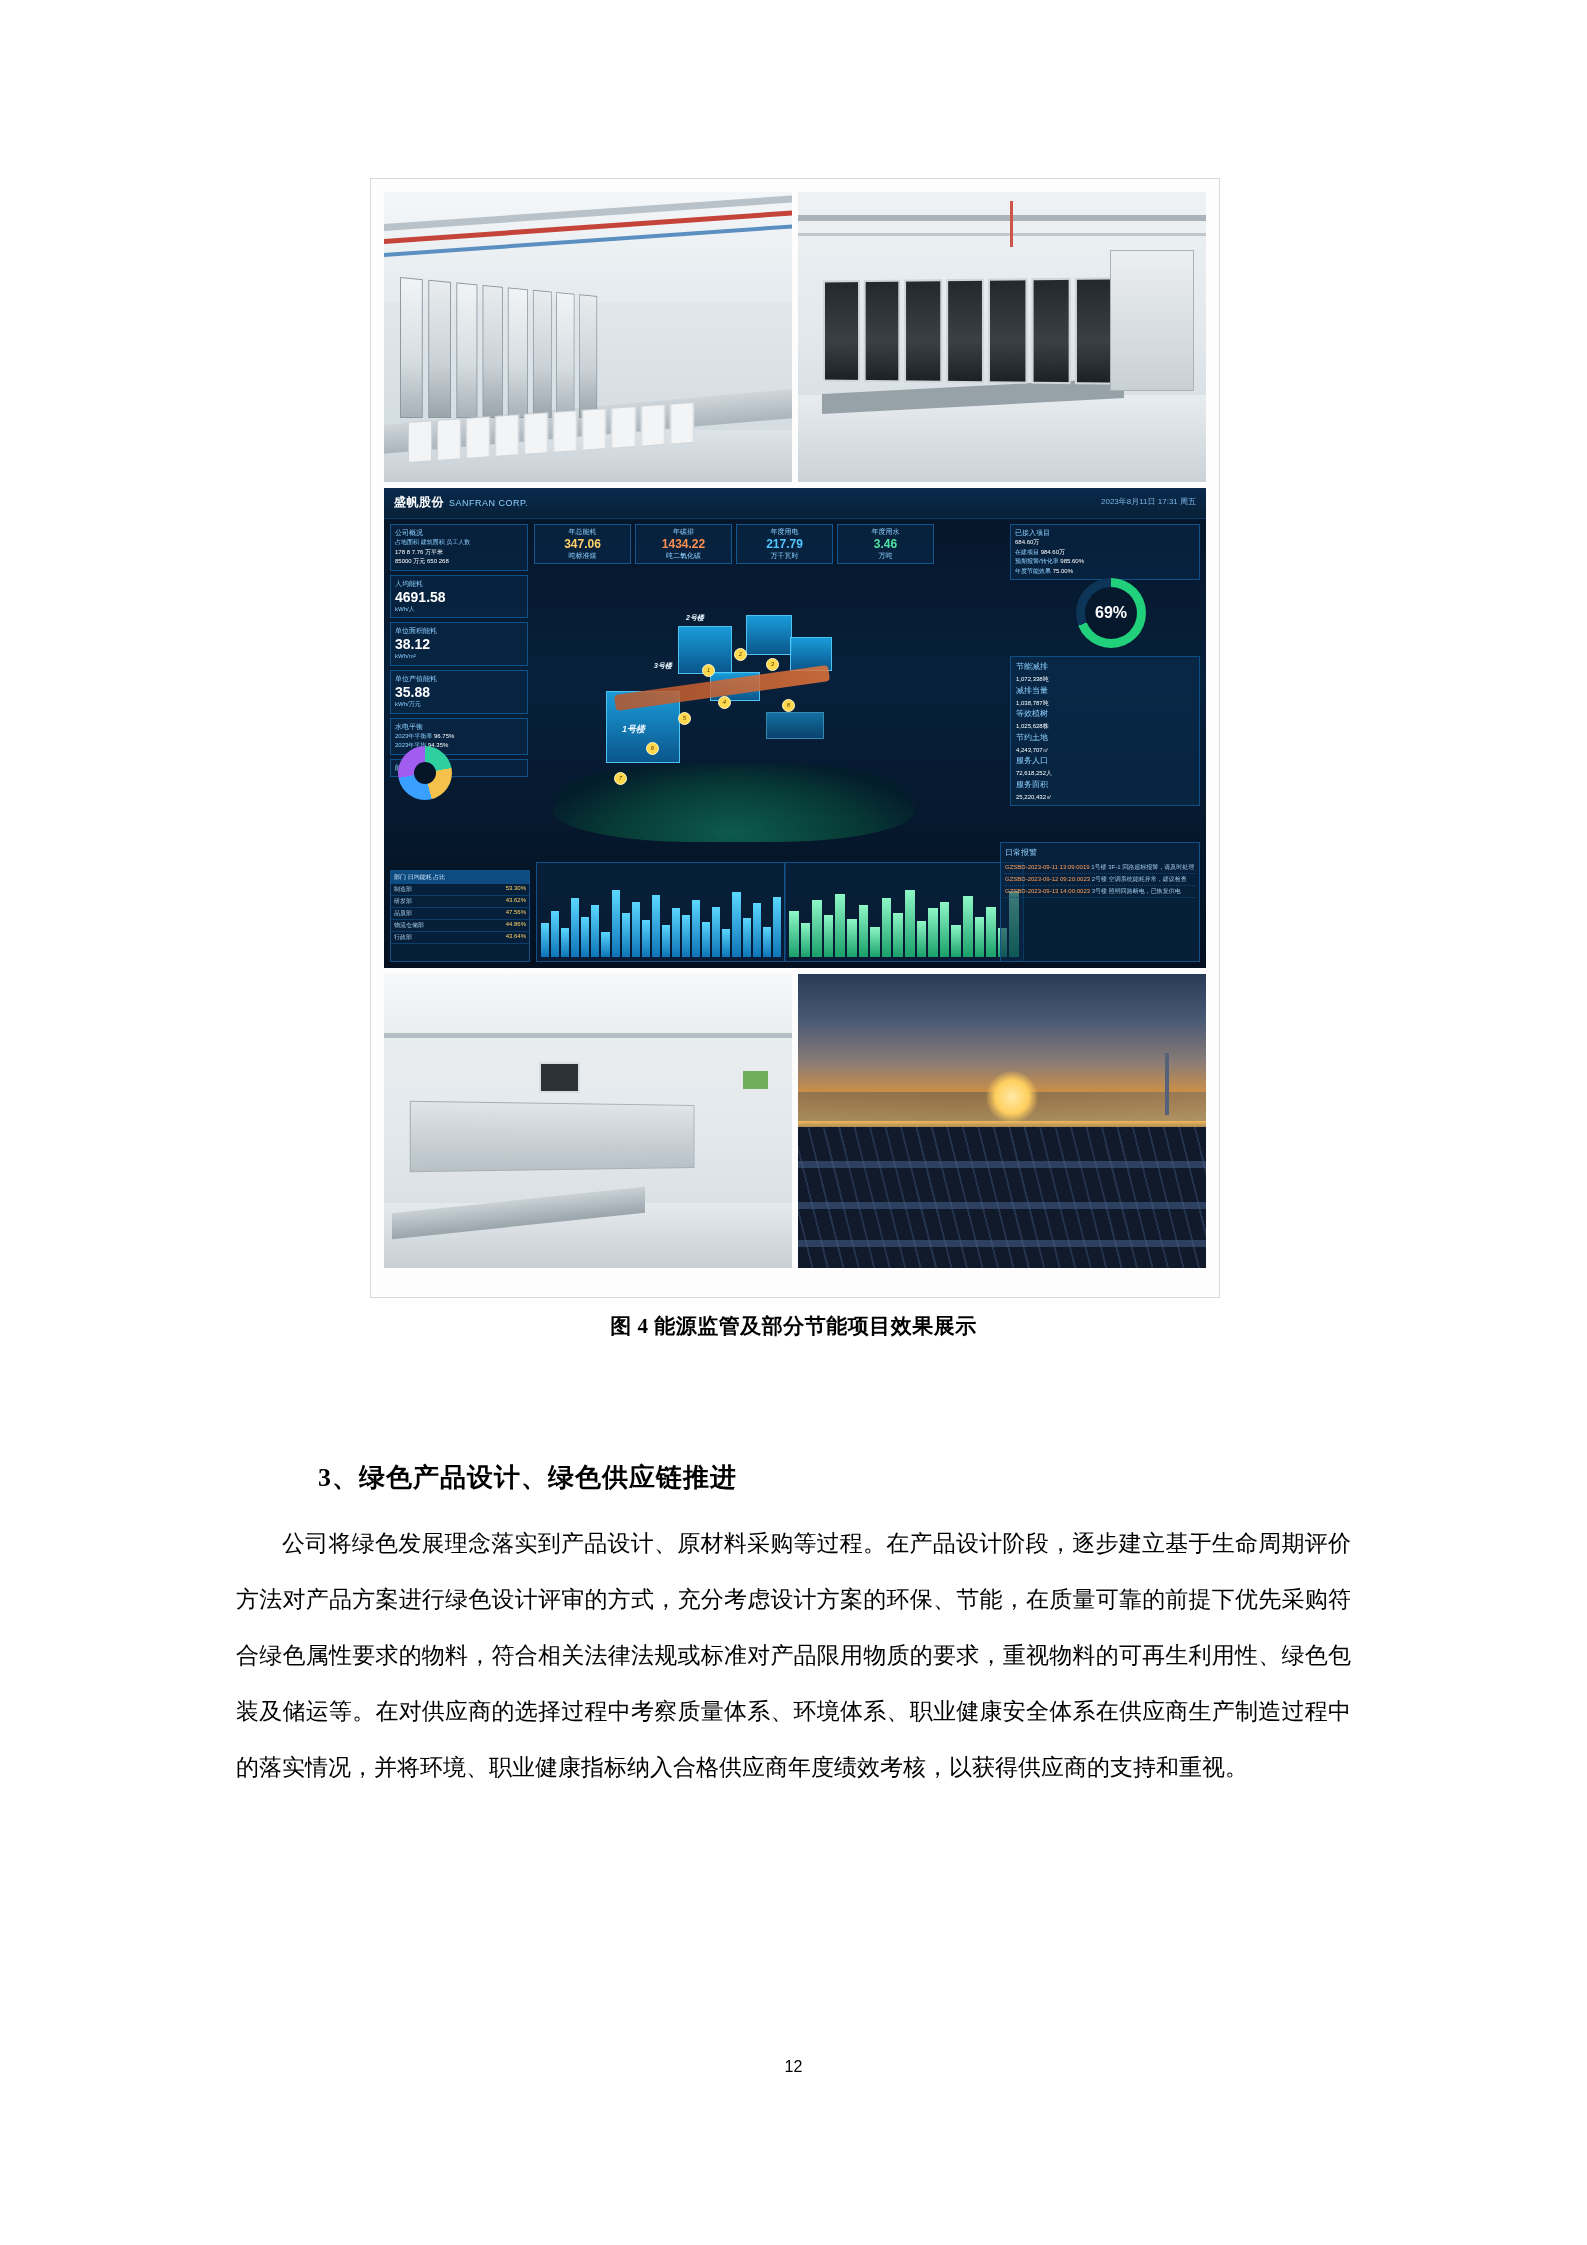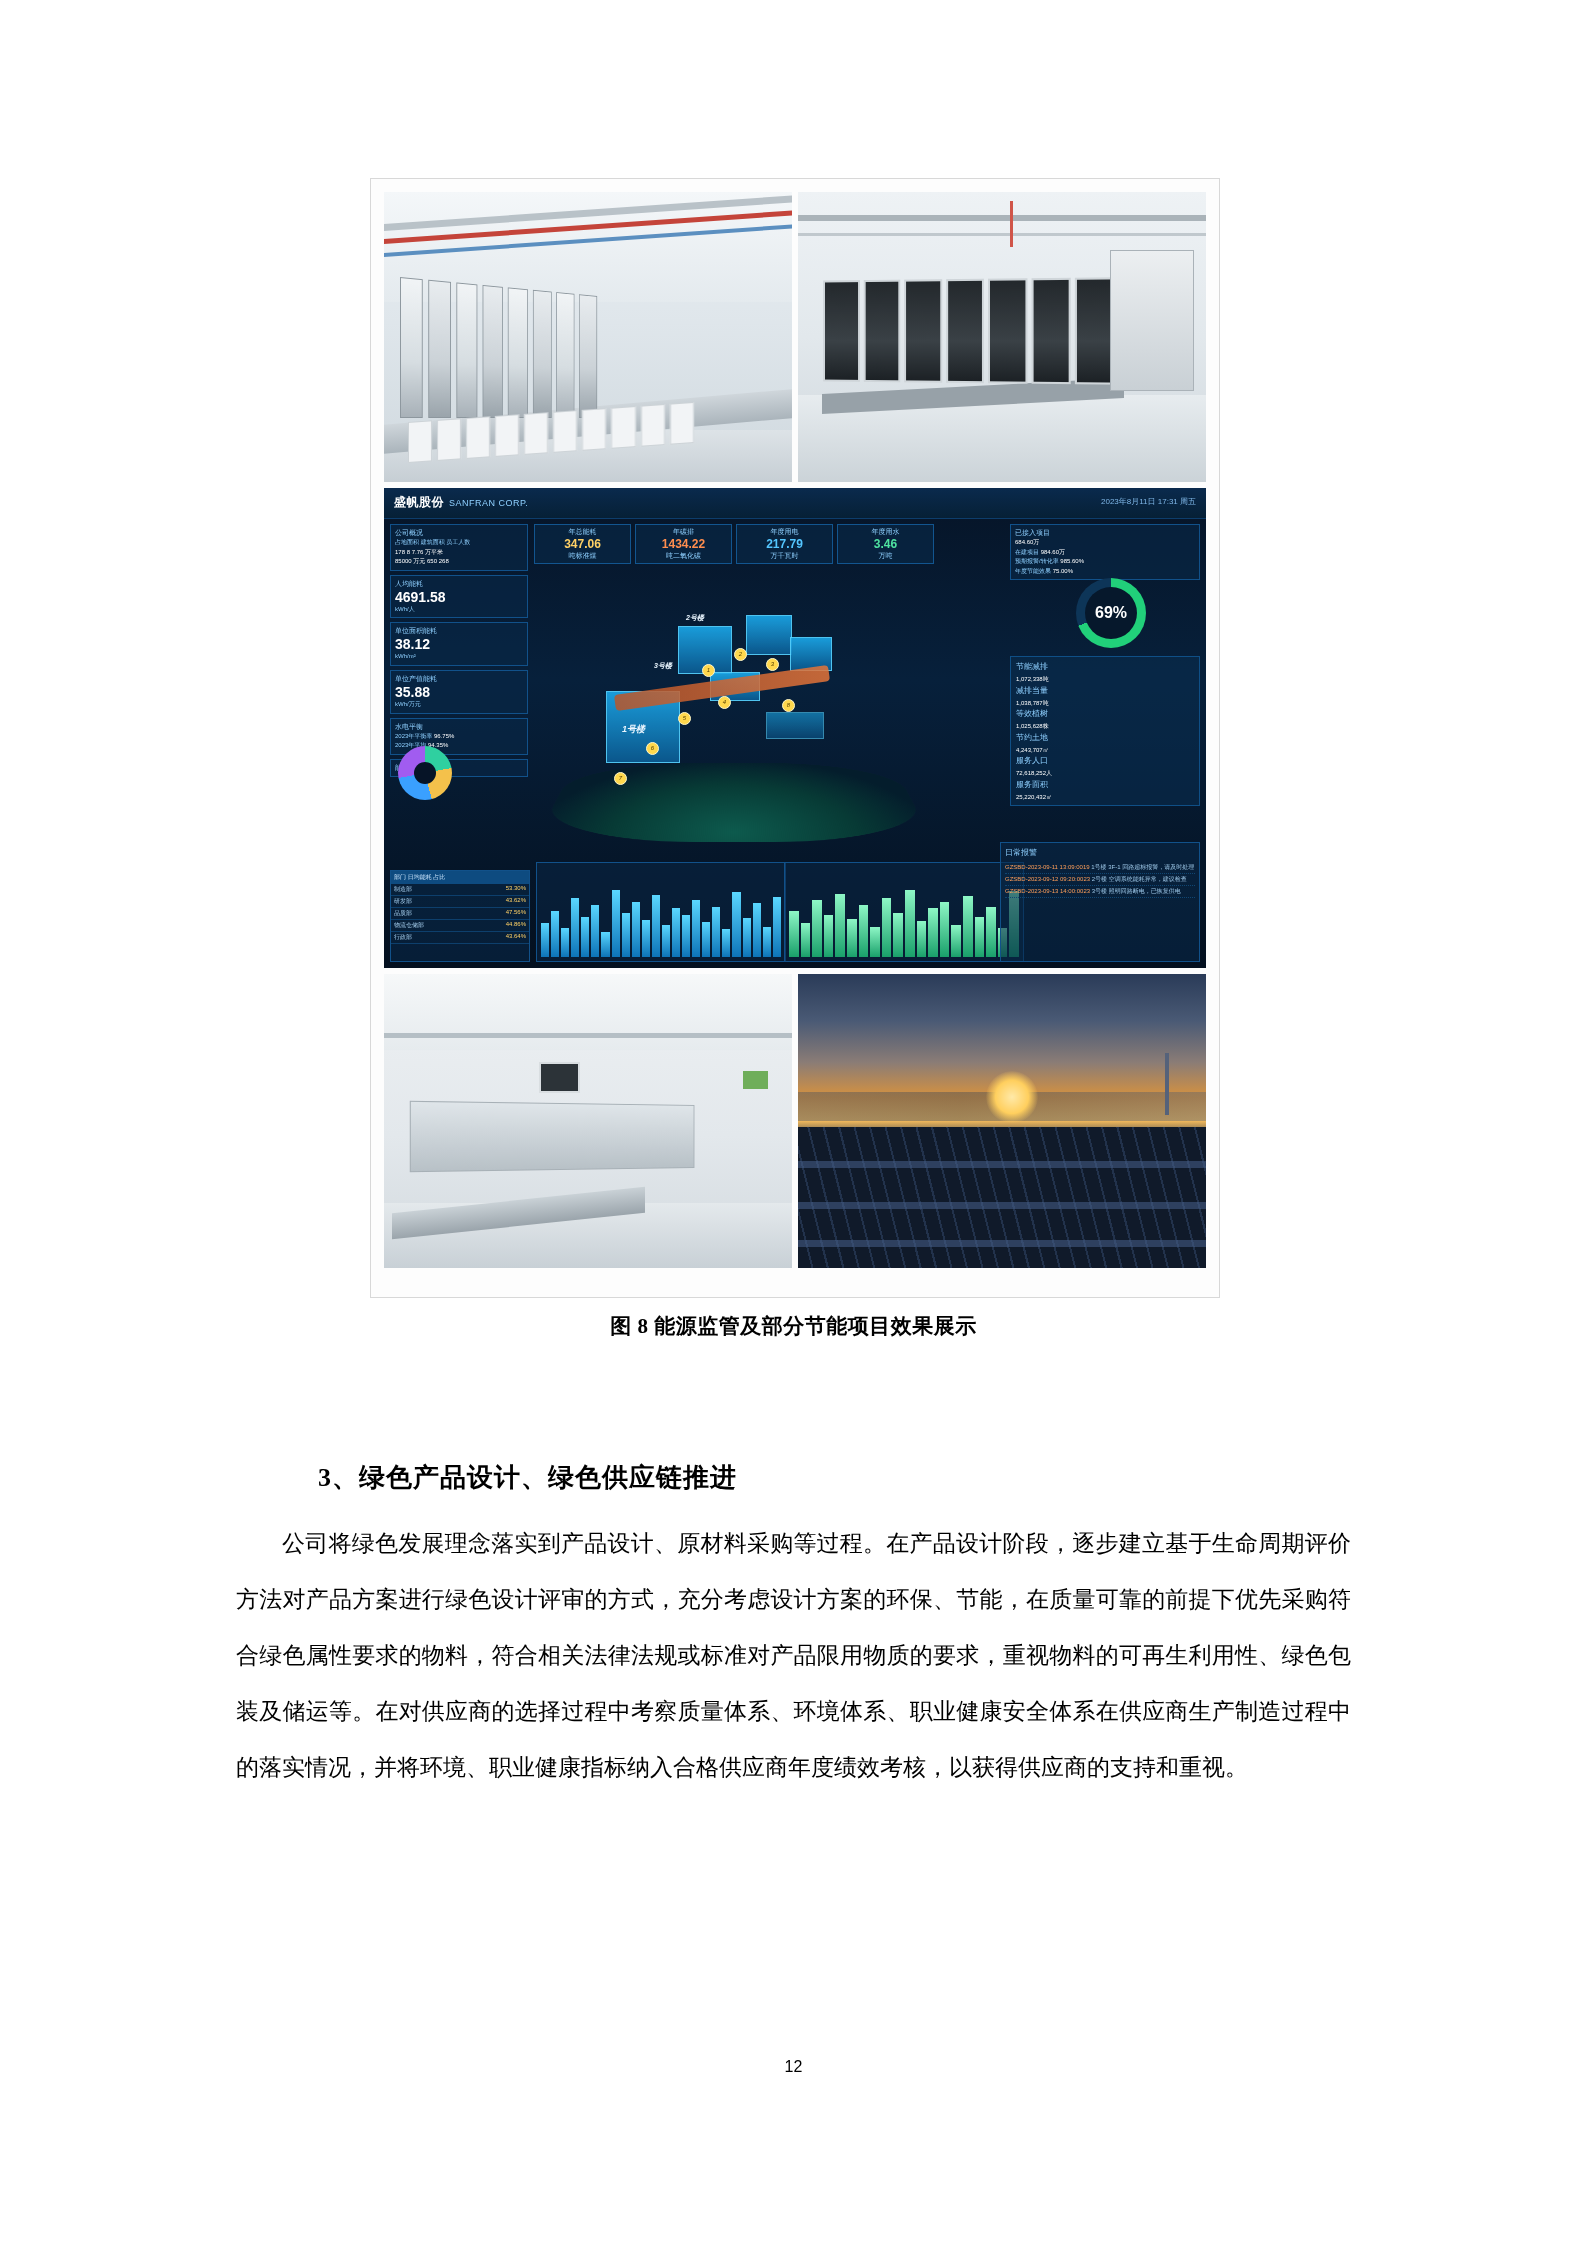--- a/index.html
+++ b/index.html
@@ -696,21 +696,21 @@
             <div class="panel-row" style="bottom:34%;"></div>
             <div class="panel-row" style="bottom:20%;"></div>
             <div class="panel-row" style="bottom:7%;"></div>
           </div>
         </div>
 
       </div>
     </div>
   </div>
 
-  <div class="caption">图 8 能源监管及部分节能项目效果展示</div>
+  <div class="caption">图 4 能源监管及部分节能项目效果展示</div>
 
   <div class="heading">3、绿色产品设计、绿色供应链推进</div>
 
   <div class="body">公司将绿色发展理念落实到产品设计、原材料采购等过程。在产品设计阶段，逐步建立基于生命周期评价方法对产品方案进行绿色设计评审的方式，充分考虑设计方案的环保、节能，在质量可靠的前提下优先采购符合绿色属性要求的物料，符合相关法律法规或标准对产品限用物质的要求，重视物料的可再生利用性、绿色包装及储运等。在对供应商的选择过程中考察质量体系、环境体系、职业健康安全体系在供应商生产制造过程中的落实情况，并将环境、职业健康指标纳入合格供应商年度绩效考核，以获得供应商的支持和重视。</div>
 
   <div class="pagenum">12</div>
 
 </div>
 
 </body></html>

